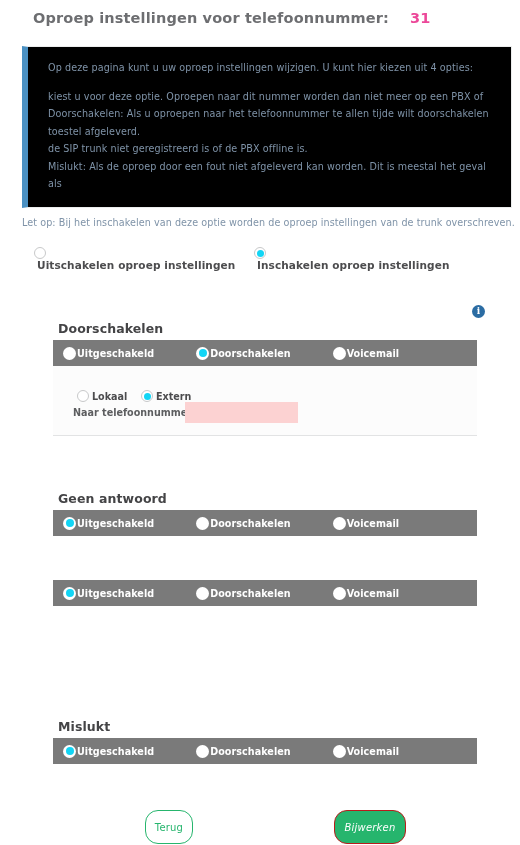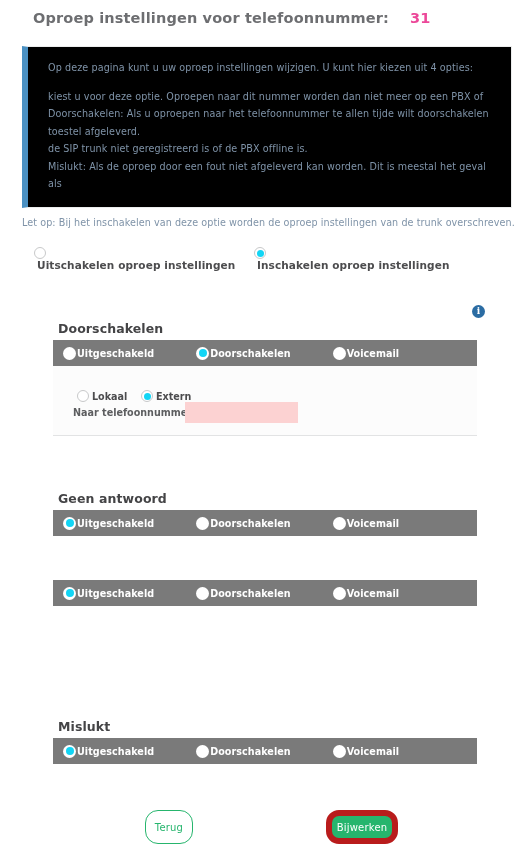--- a/index.html
+++ b/index.html
@@ -268,25 +268,26 @@
     letter-spacing: 0.2px;
   }
   .btn-back {
     left: 145px;
     width: 48px;
     background: #ffffff;
     border: 1px solid #26b56d;
     color: #26b56d;
   }
   .btn-update {
-    left: 326px;
+    left: 334px;
     width: 72px;
     background: #26b56d;
-    border: 6px solid #b91c1c;
+    border: 1px solid #b91c1c;
     color: #ffffff;
+    font-style: italic;
   }
 </style>
 </head>
 <body>
 
 <h1 class="page-title">
   <span>Oproep instellingen voor telefoonnummer:</span><span class="num">31</span>
 </h1>
 
 <div class="info-box">

